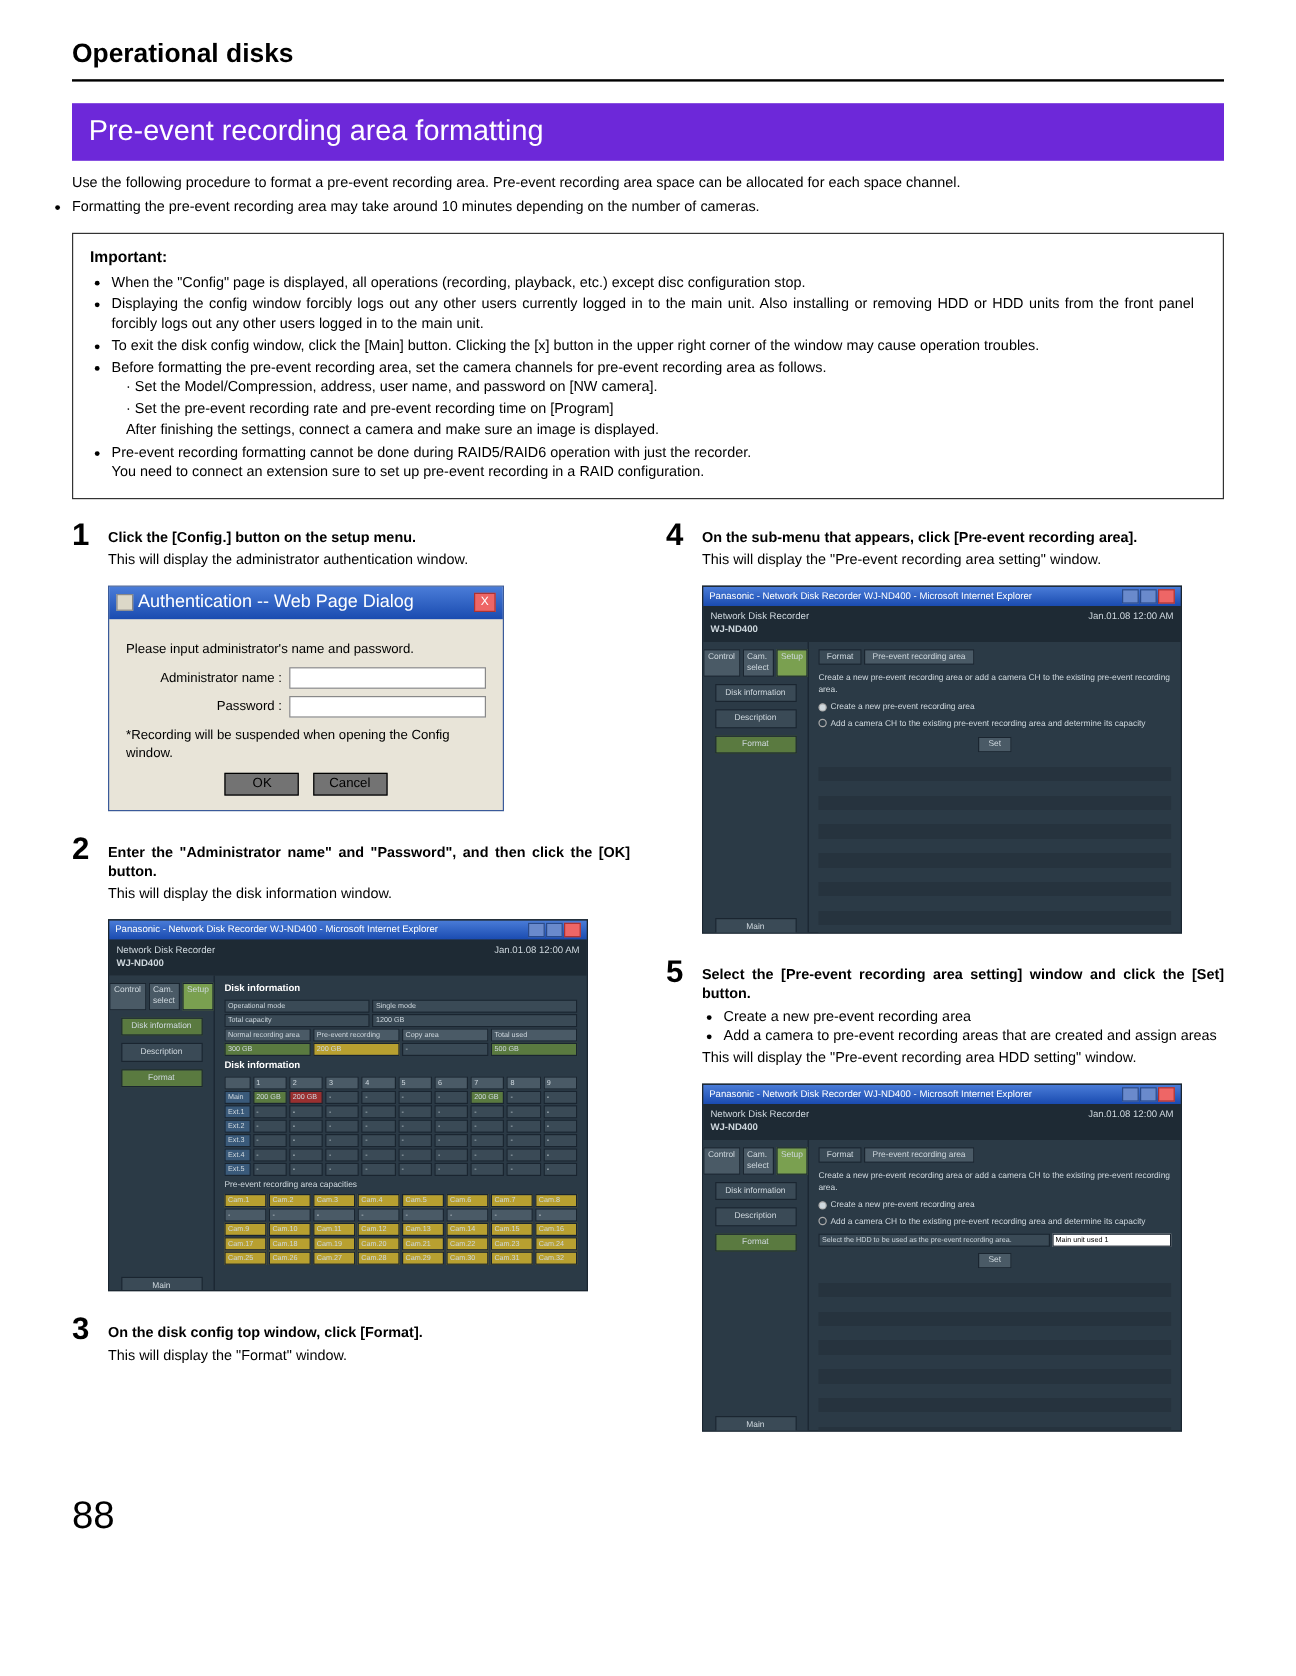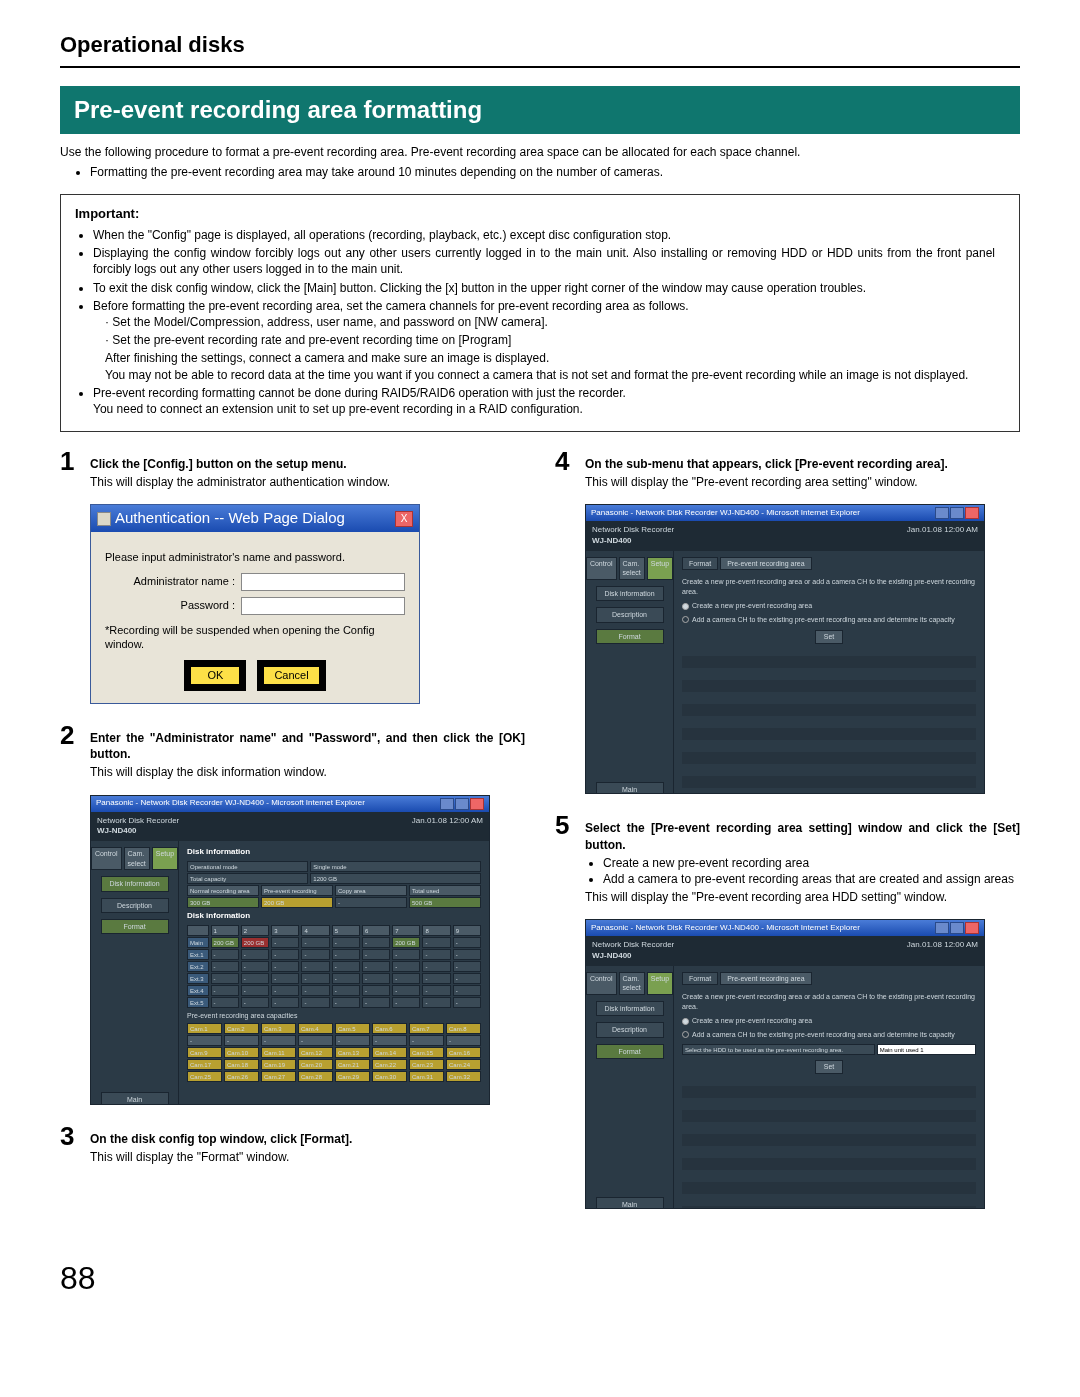--- a/index.html
+++ b/index.html
@@ -17,31 +17,30 @@
     font-size: 22px;
     font-weight: bold;
     margin-bottom: 6px;
   }
   .title-rule {
     border: none;
     border-top: 2px solid #000;
     margin-bottom: 18px;
   }
   .section-banner {
-    background: #0f766e;
+    background: #6d28d9;
     color: #fff;
     font-size: 24px;
-    font-weight: bold;
+    font-weight: normal;
     padding: 8px 14px;
     margin-bottom: 10px;
   }
   .intro { margin-bottom: 4px; }
   .intro-bullets {
     list-style: disc;
-    margin-left: 30px;
     margin-bottom: 14px;
   }
   .important-box {
     border: 1px solid #333;
     padding: 10px 24px 12px 14px;
     margin-bottom: 16px;
   }
   .important-label {
     font-weight: bold;
     font-size: 13px;
@@ -102,21 +101,21 @@
     width:14px;height:14px;background:#dcd8c8;border:1px solid #888;
   }
   .dlg-titlebar .dtitle{flex:1;font-size:15px;}
   .dlg-close{width:18px;height:16px;background:#e66;border:1px solid #a33;color:#fff;text-align:center;font-size:10px;line-height:13px;}
   .dlg-body{padding:10px 14px 12px 14px;}
   .dlg-row{display:flex;align-items:center;margin:6px 0;gap:6px;}
   .dlg-lbl{width:130px;text-align:right;}
   .dlg-inp{flex:1;height:18px;background:#fff;border:1px solid #888;}
   .dlg-note{margin:8px 0;}
   .dlg-btns{text-align:center;margin-top:6px;}
-  .dlg-btn{display:inline-block;min-width:62px;padding:1px 10px;border:7px solid #000000;background:#fde047;font-size:11px;margin:0 4px;}
+  .dlg-btn{display:inline-block;min-width:62px;padding:1px 10px;border:1px solid #000000;background:#737373;font-size:11px;margin:0 4px;}
   
   .app {
     width: 400px; height: 290px;
     background:#2b3a46;
     border:1px solid #1a2530;
     font-size:8px;
     color:#cfd8de;
     position:relative;
     overflow:hidden;
   }
@@ -177,25 +176,24 @@
     <li>When the "Config" page is displayed, all operations (recording, playback, etc.) except disc configuration stop.</li>
     <li>Displaying the config window forcibly logs out any other users currently logged in to the main unit. Also installing or removing HDD or HDD units from the front panel forcibly logs out any other users logged in to the main unit.</li>
     <li>To exit the disk config window, click the [Main] button. Clicking the [x] button in the upper right corner of the window may cause operation troubles.</li>
     <li>
       <span>Before formatting the pre-event recording area, set the camera channels for pre-event recording area as follows.</span>
       <ul class="sublist">
         <li>Set the Model/Compression, address, user name, and password on [NW camera].</li>
         <li>Set the pre-event recording rate and pre-event recording time on [Program]</li>
       </ul>
       <div class="subnote">After finishing the settings, connect a camera and make sure an image is displayed.</div>
-      <div class="subnote">You may not be able to record data at the time you want if you connect a camera that is not set and format the pre-event recording while an image is not displayed.</div>
     </li>
     <li>
       <span>Pre-event recording formatting cannot be done during RAID5/RAID6 operation with just the recorder.</span><br>
-      <span>You need to connect an extension unit to set up pre-event recording in a RAID configuration.</span>
+      <span>You need to connect an extension sure to set up pre-event recording in a RAID configuration.</span>
     </li>
   </ul>
 </div>
 
 <div class="columns">
 
   <div class="col">
 
     <div class="step">
       <div class="step-num">1</div>

